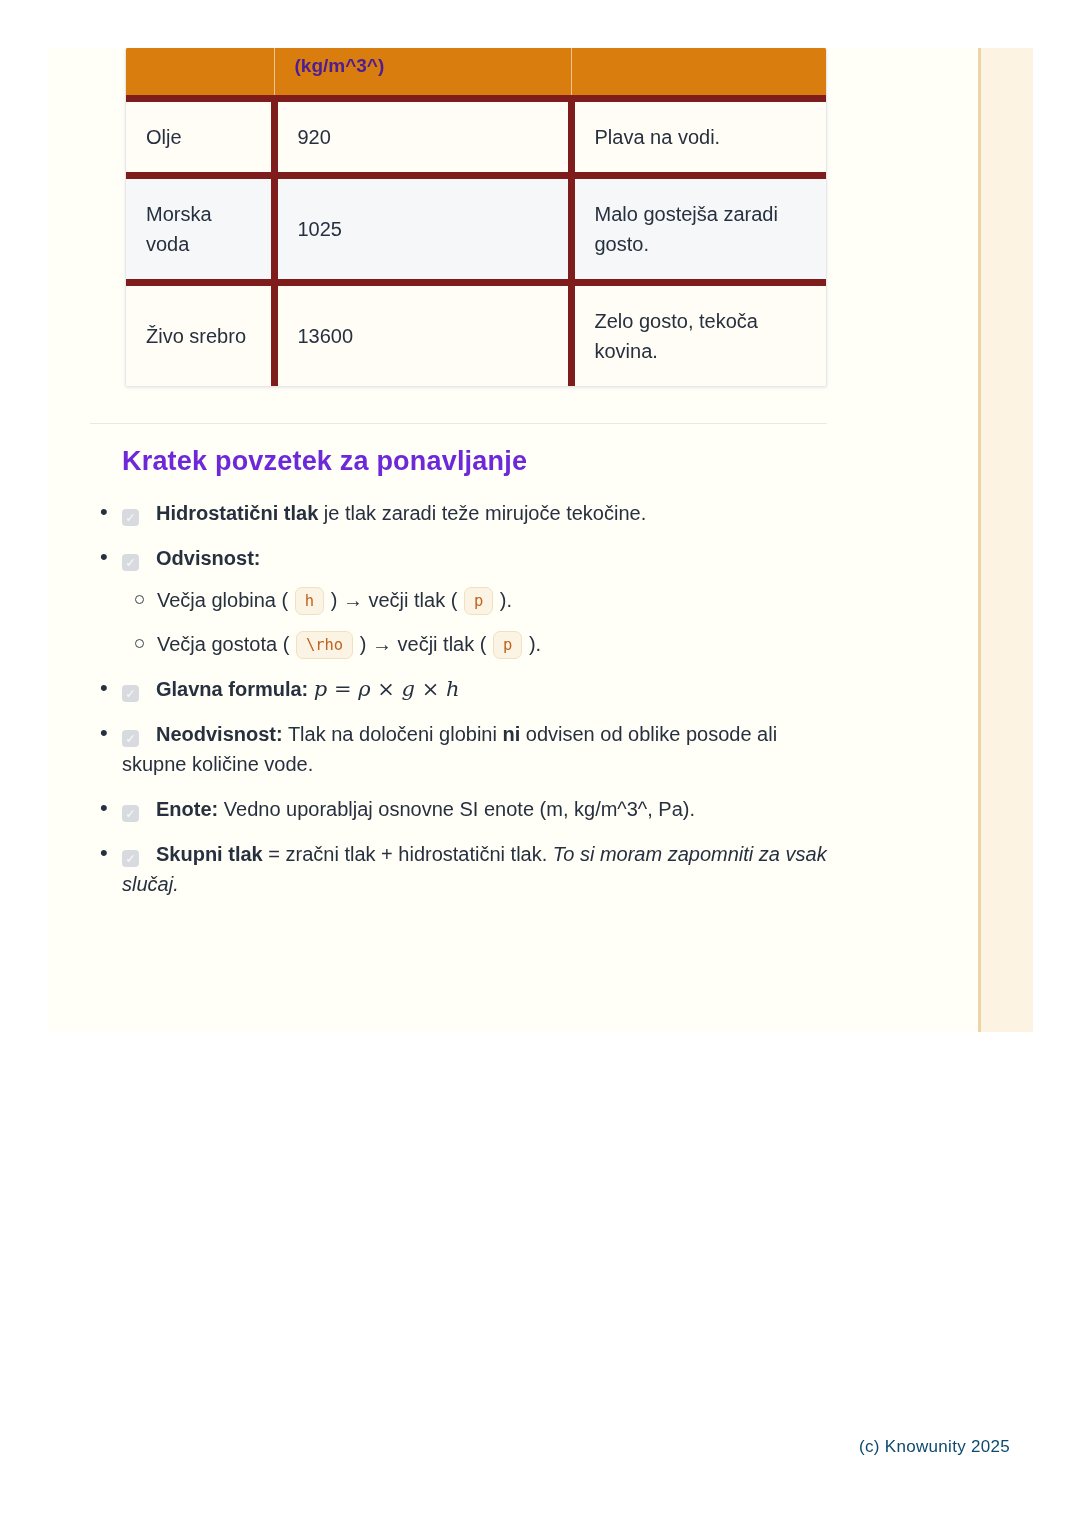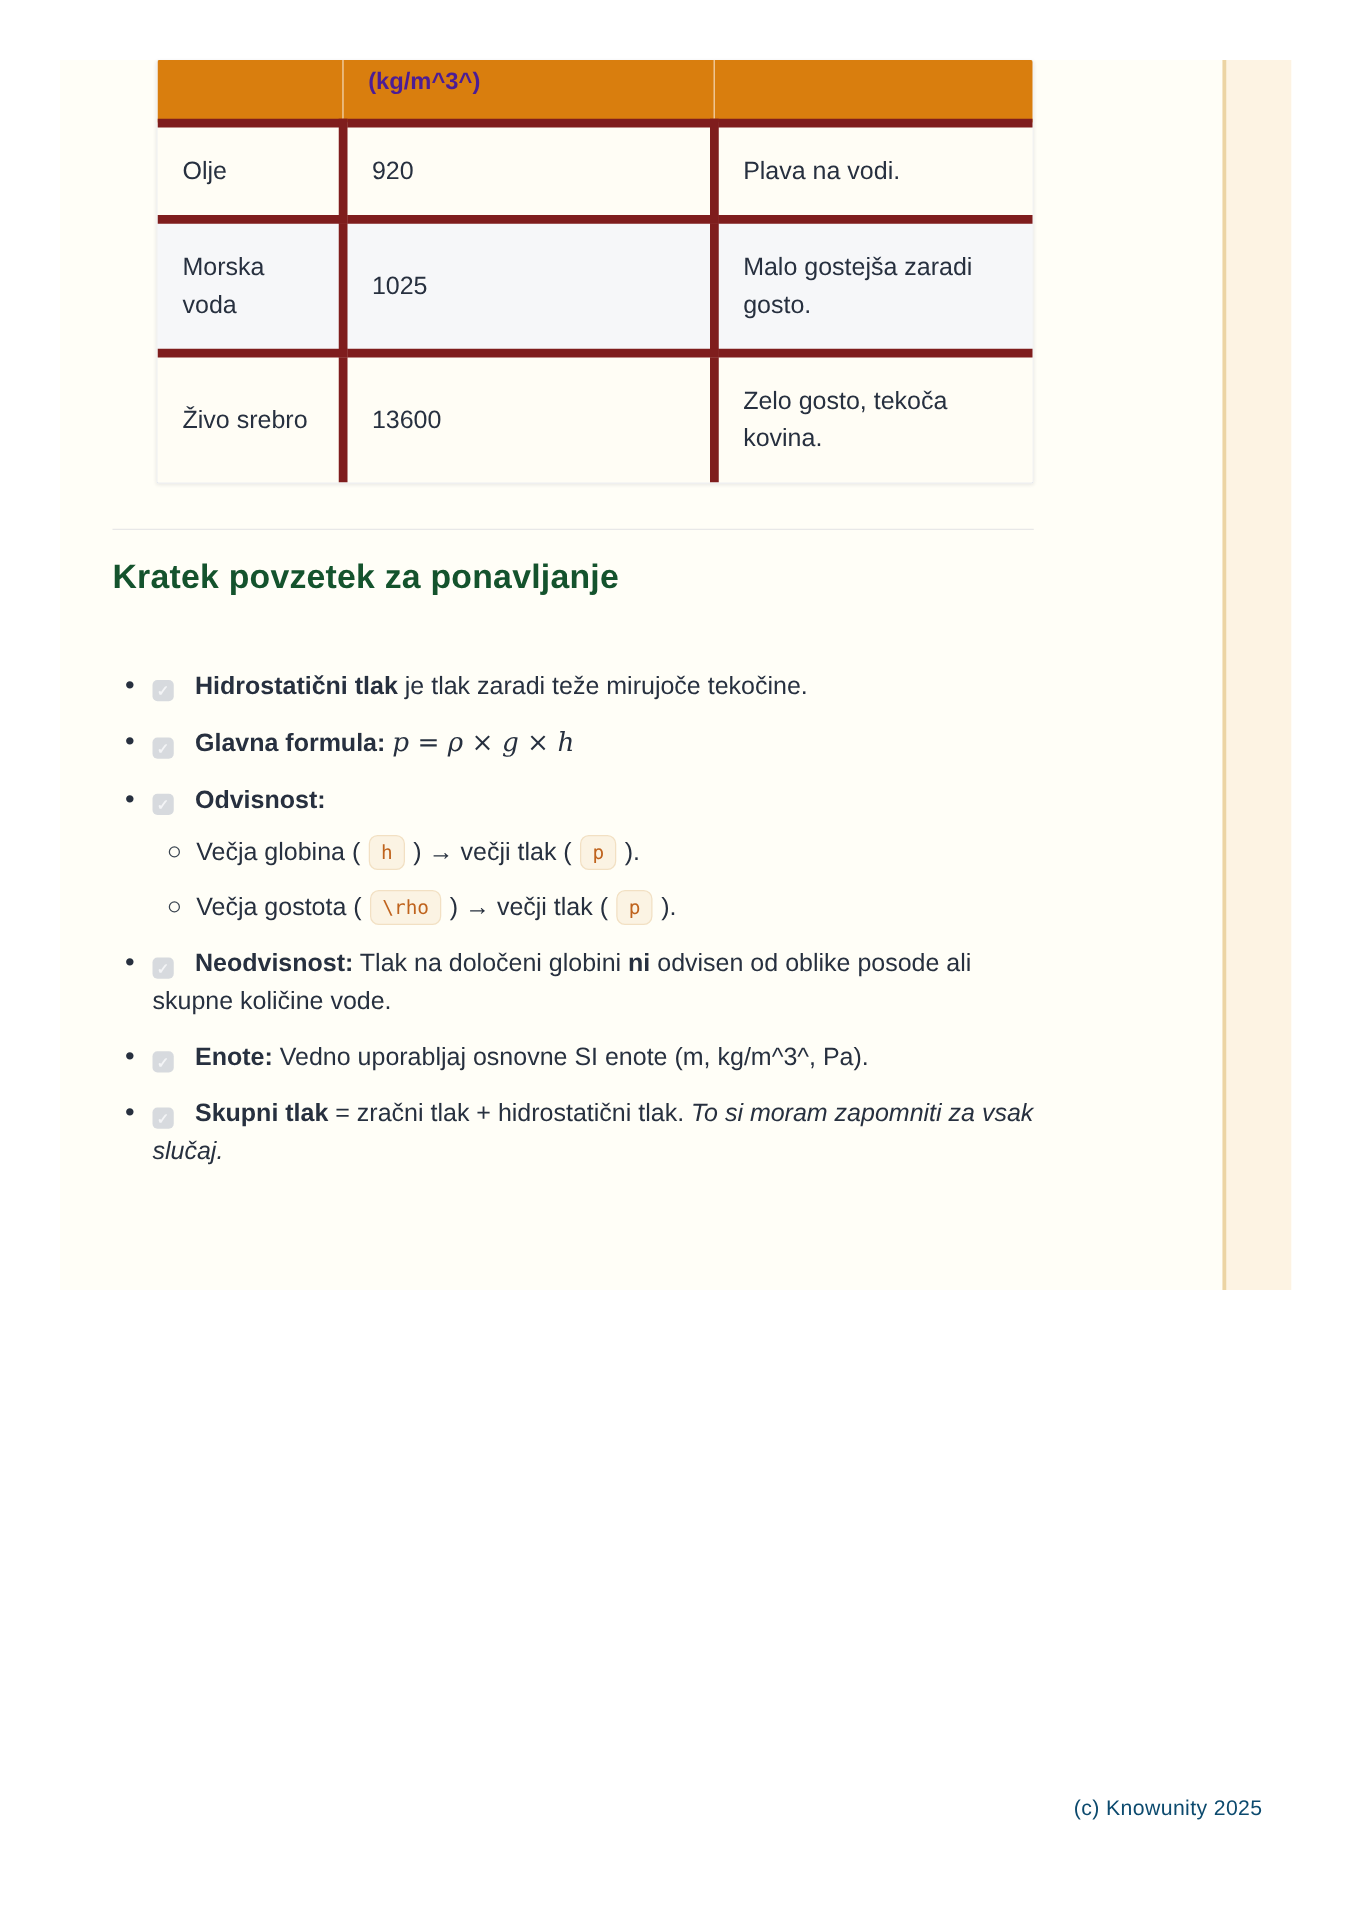--- a/index.html
+++ b/index.html
@@ -54,25 +54,26 @@
   tbody tr:nth-child(odd) td { background:#fffdf5; }
   tbody tr:nth-child(even) td { background:#f6f7f9; }
   tbody td:first-child { border-left:none; }
   tbody td:last-child { border-right:none; }
   tbody tr:last-child td { border-bottom:none; }
   
   hr.divider { border:none; border-top:1px solid #e8e8e8; margin-top:36px; width:737px; }
   h2.section-title {
     margin-top:22px;
     font-size:27px; font-weight:bold;
-    color:#14532d;
+    color:#6d28d9;
     letter-spacing:0.2px;
+    margin-left:32px;
   }
   
-  ul.checklist { list-style:none; margin-top:57px; width:737px; }
+  ul.checklist { list-style:none; margin-top:21px; width:737px; }
   ul.checklist > li {
     position:relative;
     padding-left:32px;
     margin-bottom:15px;
     font-size:20px; line-height:30px;
   }
   ul.checklist > li::before {
     content:"•";
     position:absolute; left:10px; top:-1px;
     font-size:22px; color:#27303f;
@@ -161,25 +162,25 @@
           </tbody>
       </table>
     </div>
 
     <hr class="divider">
 
     <h2 class="section-title">Kratek povzetek za ponavljanje</h2>
 
     <ul class="checklist">
         <li><span class="checkbox">✓</span><span class="seg-bold">Hidrostatični tlak</span><span> je tlak zaradi teže mirujoče tekočine.</span></li>
-        <li><span class="checkbox">✓</span><span class="seg-bold">Glavna formula: </span><span class="seg-math"><span class="mvar">p</span> = <span class="mvar">ρ</span> × <span class="mvar">g</span> × <span class="mvar">h</span></span></li>
         <li><span class="checkbox">✓</span><span class="seg-bold">Odvisnost:</span><ul class="sub-list">
             <li><span>Večja globina ( </span><span class="seg-code">h</span><span> ) → večji tlak ( </span><span class="seg-code">p</span><span> ).</span></li>
             <li><span>Večja gostota ( </span><span class="seg-code">\rho</span><span> ) → večji tlak ( </span><span class="seg-code">p</span><span> ).</span></li>
           </ul></li>
+        <li><span class="checkbox">✓</span><span class="seg-bold">Glavna formula: </span><span class="seg-math"><span class="mvar">p</span> = <span class="mvar">ρ</span> × <span class="mvar">g</span> × <span class="mvar">h</span></span></li>
         <li><span class="checkbox">✓</span><span class="seg-bold">Neodvisnost:</span><span> Tlak na določeni globini </span><span class="seg-bold">ni</span><span> odvisen od oblike posode ali skupne količine vode.</span></li>
         <li><span class="checkbox">✓</span><span class="seg-bold">Enote:</span><span> Vedno uporabljaj osnovne SI enote (m, kg/m^3^, Pa).</span></li>
         <li><span class="checkbox">✓</span><span class="seg-bold">Skupni tlak</span><span> = zračni tlak + hidrostatični tlak. </span><span class="seg-italic">To si moram zapomniti za vsak slučaj.</span></li>
       </ul>
 
   </div>
 </div>
 
 <div class="footer">(c) Knowunity 2025</div>
 

